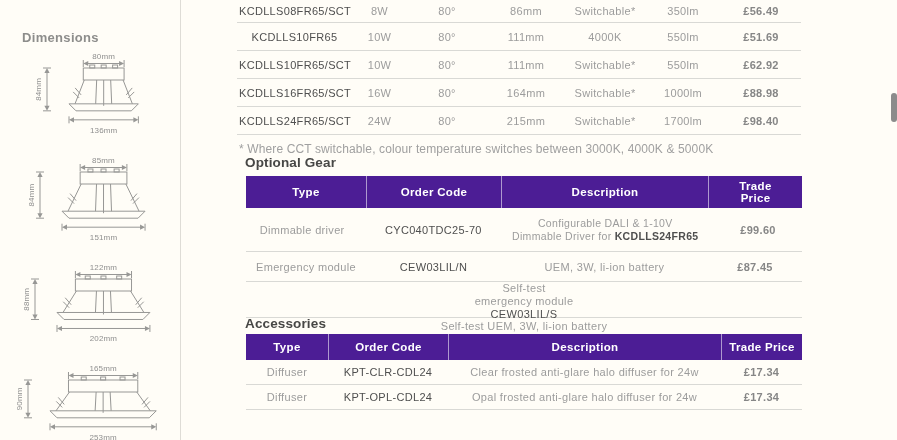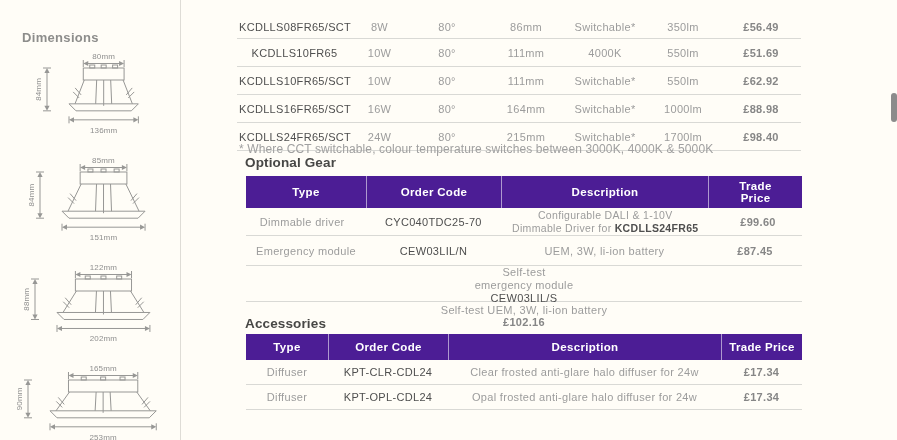--- a/index.html
+++ b/index.html
@@ -20,21 +20,21 @@
   .scroll-thumb{position:absolute;left:891px;top:93px;width:6px;height:29px;background:#8b8b8b;border-radius:3px;}
   
   .t-row{display:flex;align-items:center;box-sizing:border-box;}
   .cell{text-align:center;box-sizing:border-box;padding:0 2px;}
   .lt{color:#9c9c9c;}           
   .dk{color:#4f4f4f;}           
   .price{color:#868686;font-weight:bold;}
   
   .products{position:absolute;left:237px;top:0;width:564px;font-size:11px;}
   .products .t-row{border-bottom:1px solid #d9d9d5;height:28px;}
-  .products .t-row.first{height:23px;margin-top:16px;}
+  .products .t-row.first{height:23px;}
   .pw0{width:115px;} .pw1{width:55px;} .pw2{width:80px;} .pw3{width:78px;}
   .pw4{width:80px;} .pw5{width:76px;} .pw6{width:80px;}
   .footnote{position:absolute;left:239px;top:142px;font-size:12px;color:#a0a0a0;letter-spacing:.01em;}
   
   .sec-head{position:absolute;font-size:13.5px;font-weight:bold;color:#474745;letter-spacing:.01em;}
   
   .gtable{position:absolute;left:246px;width:556px;font-size:11px;}
   .ghead{display:flex;background:#4c1d95;color:#fff;font-weight:bold;font-size:11.5px;align-items:center;box-sizing:border-box;}
   .ghead .cell{display:flex;align-items:center;justify-content:center;height:100%;}
   .ghead .cell + .cell{border-left:1px solid rgba(255,255,255,.55);}
@@ -243,21 +243,21 @@
 <div class="sec-head" style="left:245px;top:155px;">Optional Gear</div>
 <div class="gtable" style="top:176px;">
   <div class="ghead" style="height:32px;">
     <div class="cell gw0">Type</div>
     <div class="cell gw1">Order Code</div>
     <div class="cell gw2">Description</div>
     <div class="cell gw3">
         <span class="wrap-narrow">Trade Price</span>
       </div>
   </div>
-  <div class="t-row" style="height:28px;gap:12px;">
+  <div class="t-row" style="height:44px;gap:12px;">
     <div class="cell gw0 lt">Dimmable driver</div>
     <div class="cell gw1 dk">CYC040TDC25-70</div>
     <div class="cell gw2 lt desc2"><span>Configurable DALI &amp; 1-10V</span><br><span>Dimmable Driver for </span><span class="dk-b">KCDLLS24FR65</span></div>
     <div class="cell gw3 price">£99.60</div>
   </div>
   <div class="t-row" style="height:30px;">
     <div class="cell gw0 lt">Emergency module</div>
     <div class="cell gw1 dk">CEW03LIL/N</div>
     <div class="cell gw2 lt">UEM, 3W, li-ion battery</div>
     <div class="cell gw3 price">£87.45</div>

